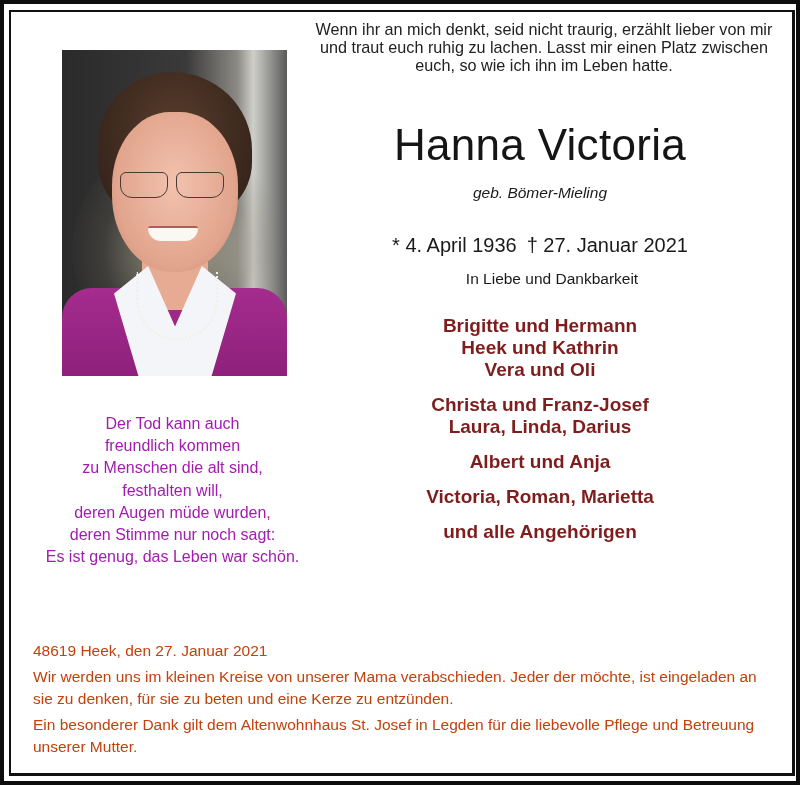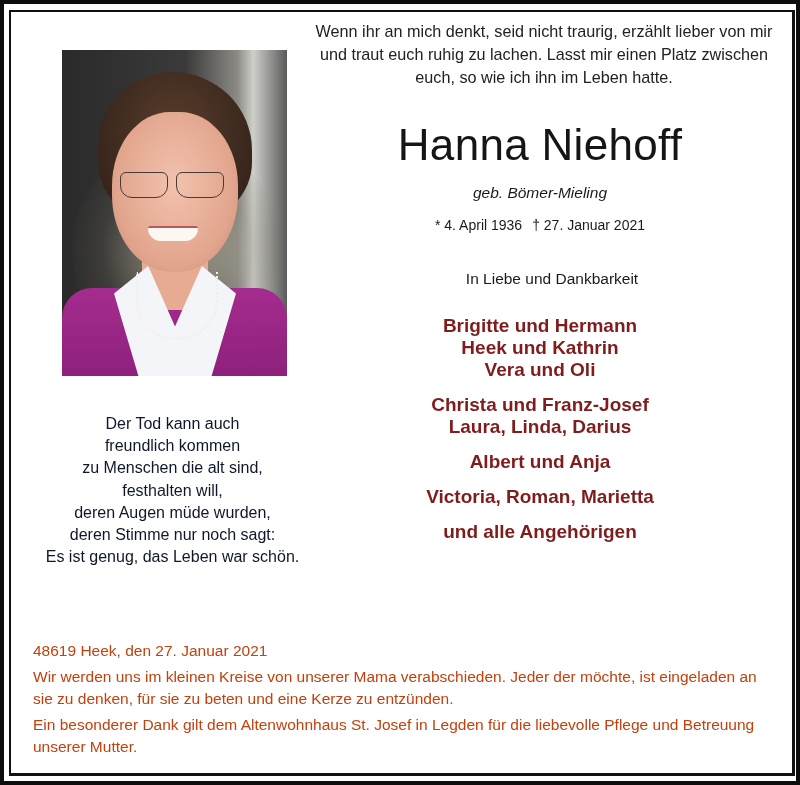--- a/index.html
+++ b/index.html
@@ -25,35 +25,35 @@
                   background: #fbf7f2; border-radius: 4px 4px 20px 20px; border-top: 2px solid #b65a5a; }
   .photo .neck { position: absolute; left: 80px; top: 210px; width: 66px; height: 50px; background: #e7ab94; }
   .photo .sweater { position: absolute; left: 0; top: 238px; width: 225px; height: 100px;
                     background: linear-gradient(180deg, #a42c8e 0%, #8b1f79 100%); border-radius: 30px 30px 0 0; }
   .photo .collar { position: absolute; left: 52px; top: 216px; width: 122px; height: 110px; background: #f4f5f8;
                    clip-path: polygon(0 25%, 28% 0, 50% 55%, 72% 0, 100% 25%, 80% 100%, 20% 100%); }
   .photo .necklace { position: absolute; left: 74px; top: 222px; width: 78px; height: 66px;
                      border: 2px dotted #f3efe6; border-top: none; border-radius: 0 0 40px 40px; }
 
   .quote-top { position: absolute; left: 310px; top: 20px; width: 468px; text-align: center;
-               font-size: 16.2px; line-height: 23px; color: #222; }
+               font-size: 16.2px; line-height: 18px; color: #222; }
   .name { position: absolute; left: 330px; top: 118px; width: 420px; text-align: center;
           font-size: 44px; line-height: 54px; color: #151515; letter-spacing: 0.3px; }
   .birthname { position: absolute; left: 330px; top: 182px; width: 420px; text-align: center; font-size: 15.5px; line-height: 22px; font-style: italic; }
-  .dates { position: absolute; left: 330px; top: 214px; width: 420px; text-align: center; font-size: 14px; line-height: 22px; }
+  .dates { position: absolute; left: 330px; top: 234px; width: 420px; text-align: center; font-size: 20px; line-height: 22px; }
   .dates .sep { display: inline-block; width: 10px; }
   .thanks { position: absolute; left: 342px; top: 268px; width: 420px; text-align: center; font-size: 15.5px; line-height: 22px; }
 
   .family { position: absolute; left: 400px; top: 315px; width: 280px; text-align: center;
             font-size: 19px; line-height: 22px; font-weight: bold; color: #7f1d1d; }
   .family .group { margin-bottom: 13px; }
   .family .line { display: block; }
 
   .poem { position: absolute; left: 20px; top: 413px; width: 305px; text-align: center;
-          font-size: 16px; line-height: 22.2px; color: #0f172a; }
+          font-size: 16px; line-height: 22.2px; color: #a21caf; }
   .poem .line { display: block; }
 
   .footer { position: absolute; left: 33px; top: 640px; width: 745px; font-size: 15.5px; line-height: 22px; color: #c2410c; }
   .footer p { margin: 0 0 4px 0; }
 </style>
 </head>
 <body>
 
 <div class="outer-frame"></div>
 <div class="inner-frame"></div>
@@ -66,21 +66,21 @@
   <div class="necklace"></div>
   <div class="hair"></div>
   <div class="face"></div>
   <div class="glasses-l"></div>
   <div class="glasses-r"></div>
   <div class="mouth"></div>
 </div>
 
 <div class="quote-top">Wenn ihr an mich denkt, seid nicht traurig, erzählt lieber von mir und traut euch ruhig zu lachen. Lasst mir einen Platz zwischen euch, so wie ich ihn im Leben hatte.</div>
 
-<div class="name">Hanna Niehoff</div>
+<div class="name">Hanna Victoria</div>
 <div class="birthname">geb. Bömer-Mieling</div>
 <div class="dates">
   <span>* 4. April 1936</span><span class="sep"></span><span>† 27. Januar 2021</span>
 </div>
 <div class="thanks">In Liebe und Dankbarkeit</div>
 
 <div class="family">
   <div class="group">
     <span class="line">Brigitte und Hermann</span>
     <span class="line">Heek und Kathrin</span>

